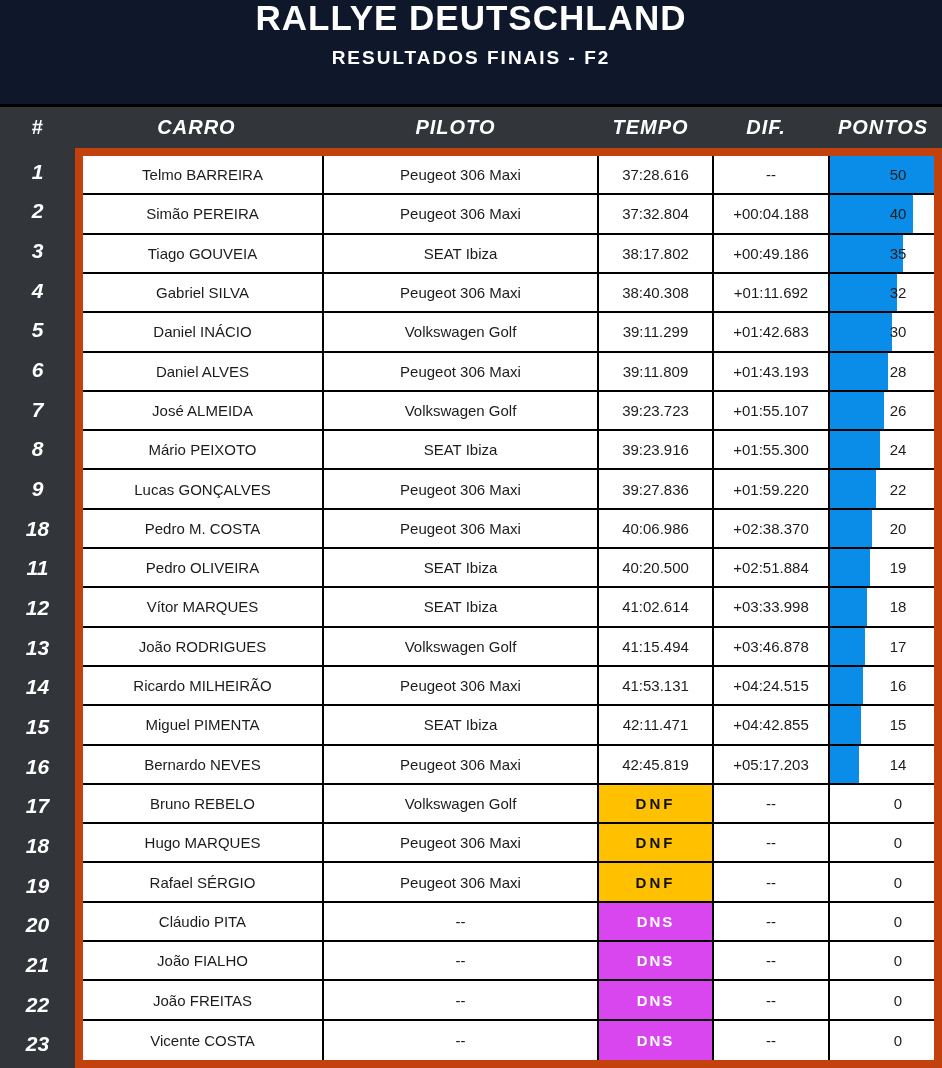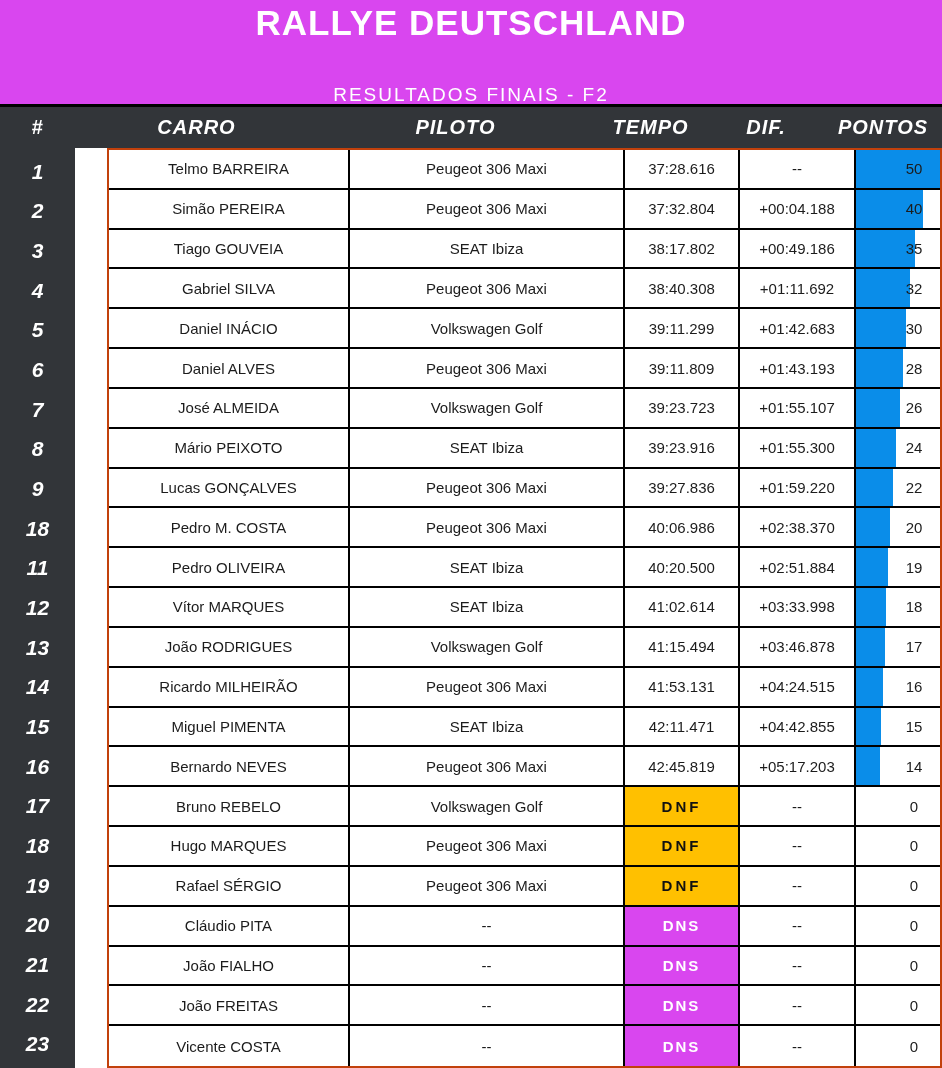--- a/index.html
+++ b/index.html
@@ -2,28 +2,28 @@
 <html><head>
 <meta charset="utf-8">
 <style>
   html,body { margin:0; padding:0; background:#ffffff; }
   .page {
     width:942px; height:1068px; position:relative; background:#ffffff;
     font-family:"Liberation Sans", sans-serif; overflow:hidden;
   }
   
   .banner {
-    height:104px; background:#d946ef; border-bottom:3px solid #000;
-    display:flex; flex-direction:column; align-items:center; justify-content:flex-end; gap:13px;
+    height:104px; background:#0f172a; border-bottom:3px solid #000;
+    display:flex; flex-direction:column; align-items:center; justify-content:flex-start; gap:13px;
   }
   .banner .title {
     color:#fff; font-size:35px; font-weight:bold; letter-spacing:1px; line-height:1;
   }
   .banner .subtitle {
-    color:#fff; font-size:19px; font-weight:normal; letter-spacing:2px; line-height:1;margin-top:32px;
+    color:#fff; font-size:19px; font-weight:bold; letter-spacing:2px; line-height:1;
   }
   
   .header-row {
     height:41px; background:#323539;
     display:grid; grid-template-columns:75px 243px 275px 115px 116px 1fr;
     align-items:center;
   }
   .header-cell {
     color:#fff; font-weight:bold; font-style:italic; font-size:20px;
     text-align:center; letter-spacing:1px;
@@ -32,25 +32,24 @@
   .body-area { display:flex; height:920px; }
   .gutter {
     width:75px; background:#323539; box-sizing:border-box; padding:4px 0;
     display:grid; grid-template-rows:repeat(23,1fr);
   }
   .pos {
     color:#fff; font-weight:bold; font-style:italic; font-size:21px;
     display:flex; align-items:center; justify-content:center;
   }
   .tbl {
-    flex:1; box-sizing:border-box; border:2px solid #c2410c; background:#fff;
+    flex:1; box-sizing:border-box; border:8px solid #c2410c; background:#fff;
     display:grid;
     grid-template-columns:241px 275px 115px 116px 1fr;
     grid-template-rows:repeat(23,1fr);
-    margin-left:32px;
   }
   .cell {
     border-right:2px solid #000; border-bottom:2px solid #000;
     display:flex; align-items:center; justify-content:center;
     font-size:15px; color:#1c1c1c; position:relative; overflow:hidden;
     white-space:nowrap;
   }
   .cell.last-col { border-right:none;padding-left:32px; }
   .cell.last-row { border-bottom:none; }
   .cell.dnf { background:#ffc000; font-weight:bold; letter-spacing:3px; color:#111;text-align:center; }

